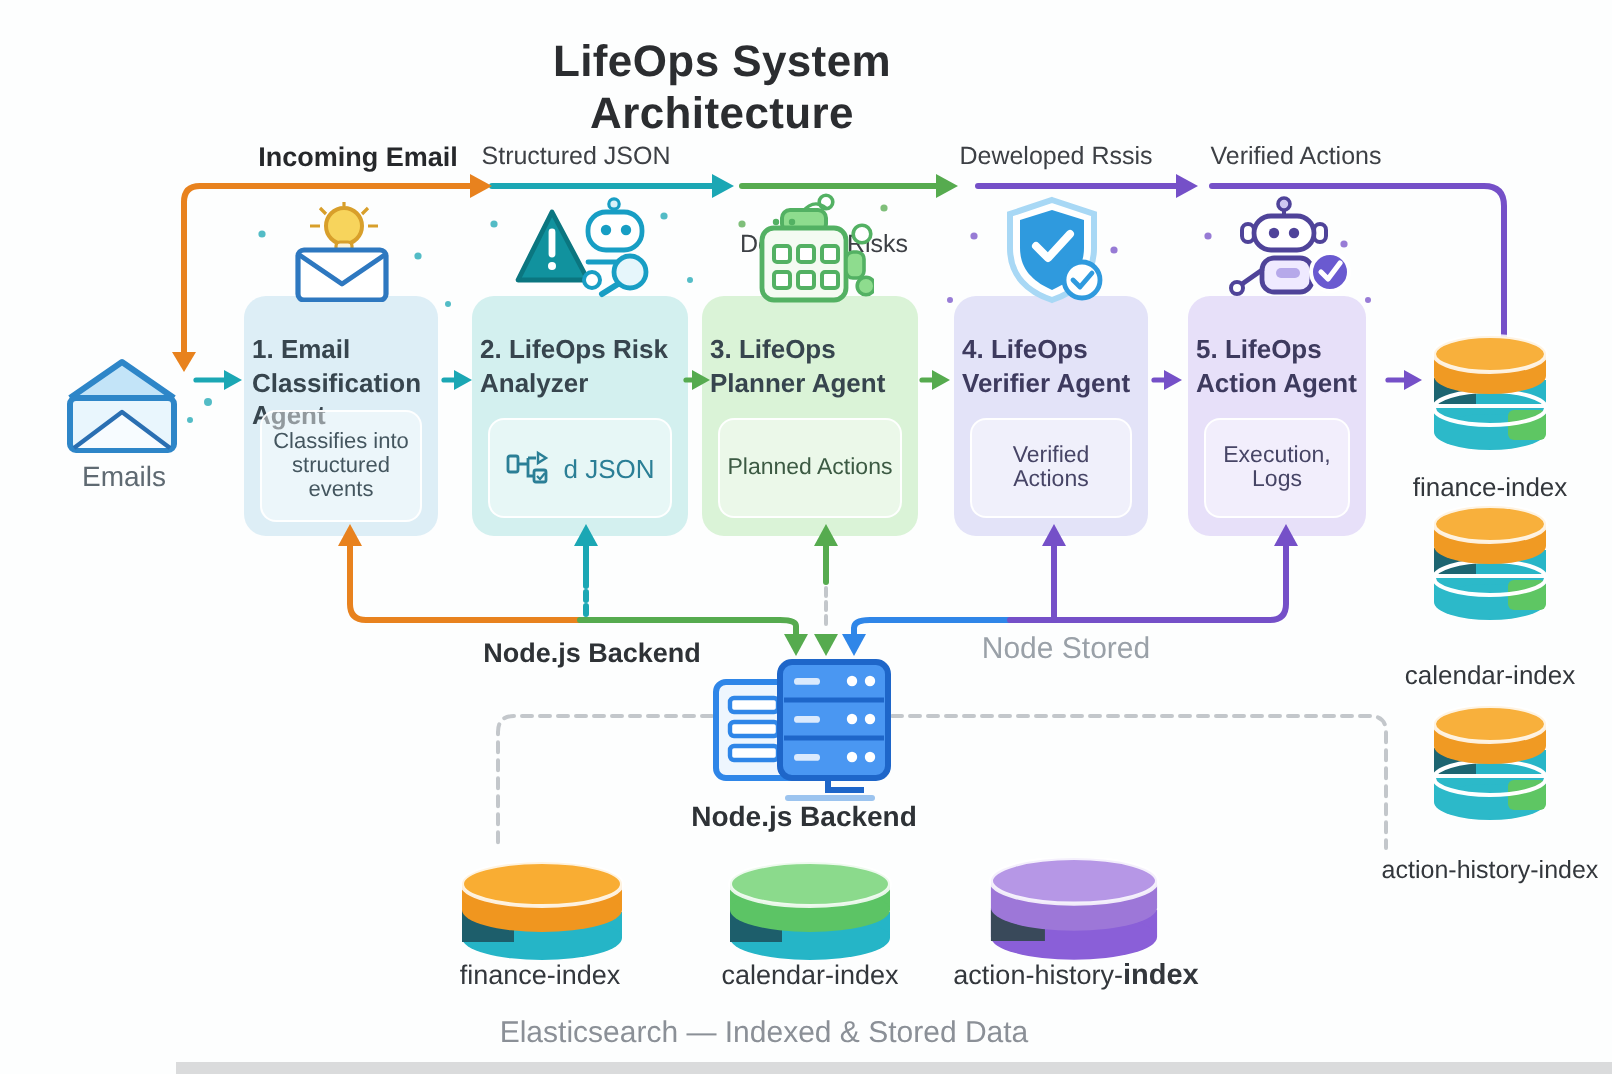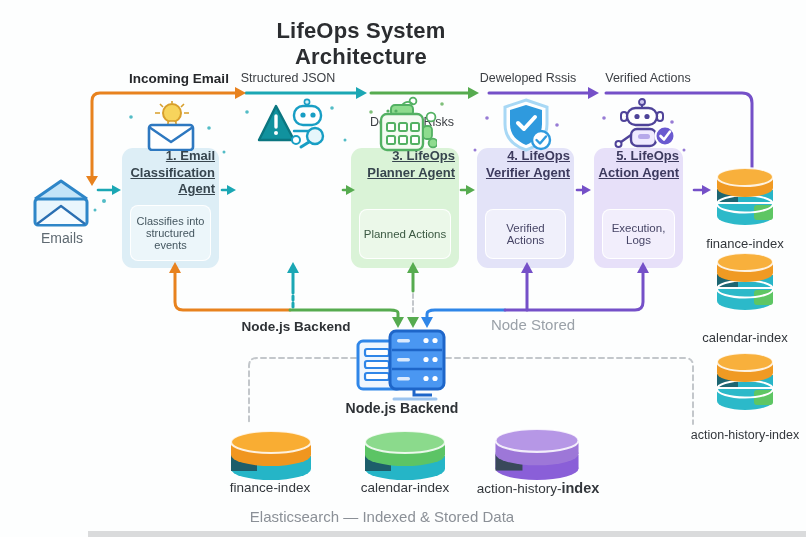--- a/index.html
+++ b/index.html
@@ -15,21 +15,21 @@
   .st-purple{stroke:var(--accent_purple,#7550c8);}  .fl-purple{fill:var(--accent_purple,#7550c8);}
   .st-blue{stroke:var(--accent_blue,#2f86e8);}      .fl-blue{fill:var(--accent_blue,#2f86e8);}
   .st-gray{stroke:#c3c7cb;}
 
   #page-title{top:18px;left:208px;width:306px;text-align:center;font-size:22px;font-weight:bold;color:#2b2d30;letter-spacing:.2px;}
 
   .flow-label{top:71px;font-size:12.5px;color:#3d4045;white-space:nowrap;}
   .flow-label.em{font-weight:bold;font-size:13.5px;color:#26282b;}
 
   .agent-box{top:148px;height:120px;border-radius:11px;z-index:1;}
-  .agent-title{padding:0 4px;text-align:right;font-weight:bold;font-size:13px;line-height:1.28;color:#37454e;text-decoration:underline;}
+  .agent-title{margin-top:19px;padding:0 4px;text-align:left;font-weight:bold;font-size:13px;line-height:1.28;color:#37454e;}
   .agent-box.purple .agent-title{color:#3d3a5e;}
   .agent-sub{position:absolute;left:8px;right:8px;bottom:9px;min-height:42px;border:1.5px solid rgba(255,255,255,.95);
              background:rgba(255,255,255,.45);border-radius:8px;display:flex;align-items:center;justify-content:center;
              font-size:11px;color:#44565f;text-align:center;padding:3px 2px;gap:3px;}
 
   .lbl-dark{font-size:13.5px;font-weight:bold;color:#2e3236;white-space:nowrap;}
   .lbl-gray{font-size:15px;color:#9aa1a8;white-space:nowrap;}
   .idx-label{font-size:13px;color:#33373c;white-space:nowrap;}
   .caption{font-size:15px;color:#8b9097;white-space:nowrap;}
   .z3{z-index:3;}
@@ -127,20 +127,35 @@
     <path d="M9,48 L33,30 L57,48" fill="#f7fcff" stroke="#2a6fb2" stroke-width="2.2" stroke-linejoin="round"></path>
   </svg>
   <div class="abs ctr z3" style="left:62px;top:230px;font-size:14px;color:#5f6a72;">Emails</div>
 
   <div class="abs agent-box" style="left:122px;width:97px;background:var(--box1_bg,#ddeef6);">
     <div class="agent-title">1. Email Classification Agent</div>
     <div class="agent-sub" style="bottom:7px;min-height:48px;">
       <span>Classifies into structured events</span>
     </div>
   </div>
+  <div class="abs agent-box" style="left:236px;width:108px;background:var(--box2_bg,#d3f0ef);">
+    <div class="agent-title">2. LifeOps Risk Analyzer</div>
+    <div class="agent-sub" style="font-size:13px;color:#2b7f96;">
+      <svg width="26" height="20" viewBox="0 0 26 20">
+        <g fill="none" stroke="#2b7f96" stroke-width="1.4">
+          <rect x="1" y="4" width="5" height="8" rx="1"></rect>
+          <path d="M6,8 H11 M11,5 H15 M11,5 V14 H14"></path>
+          <rect x="14" y="11" width="6" height="6" rx="1"></rect>
+          <path d="M15.5,14 l1.5,1.5 l2.5,-3" stroke-width="1.1"></path>
+        </g>
+        <polygon points="16,2.5 16,7.5 20,5" fill="none" stroke="#2b7f96" stroke-width="1.2"></polygon>
+      </svg>
+      <span>d JSON</span>
+    </div>
+  </div>
   <div class="abs agent-box" style="left:351px;width:108px;background:var(--box3_bg,#daf3d7);">
     <div class="agent-title">3. LifeOps Planner Agent</div>
     <div class="agent-sub" style="font-size:11.5px;color:#3c5a43;text-align:center;">
       <span>Planned Actions</span>
     </div>
   </div>
   <div class="abs agent-box purple" style="left:477px;width:97px;background:var(--box4_bg,#e3e3f8);">
     <div class="agent-title">4. LifeOps Verifier Agent</div>
     <div class="agent-sub" style="font-size:11.5px;color:#474566;">
       <span>Verified Actions</span>

